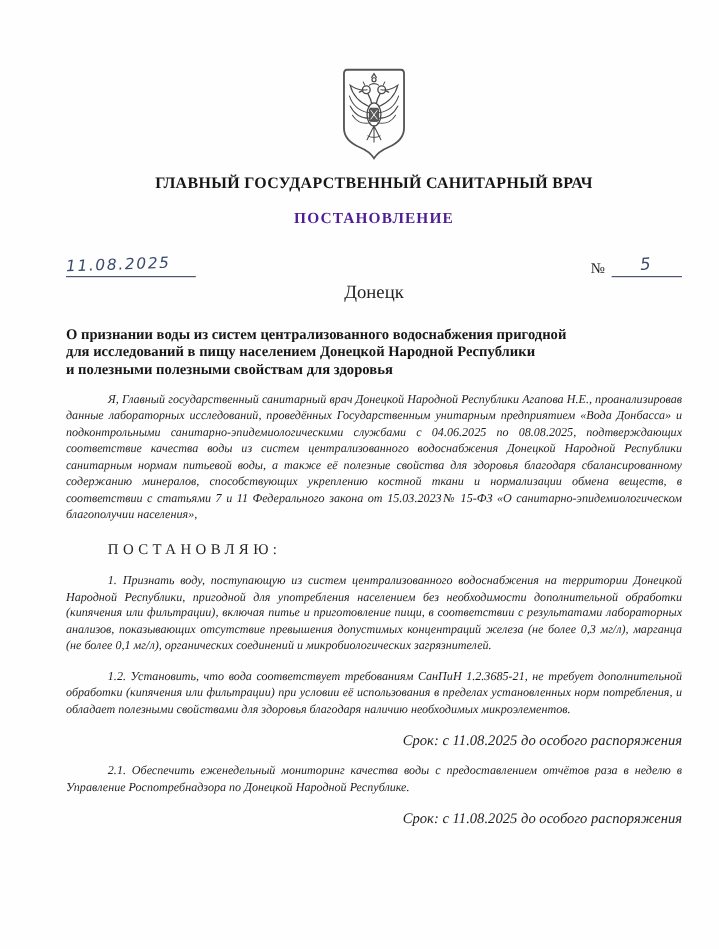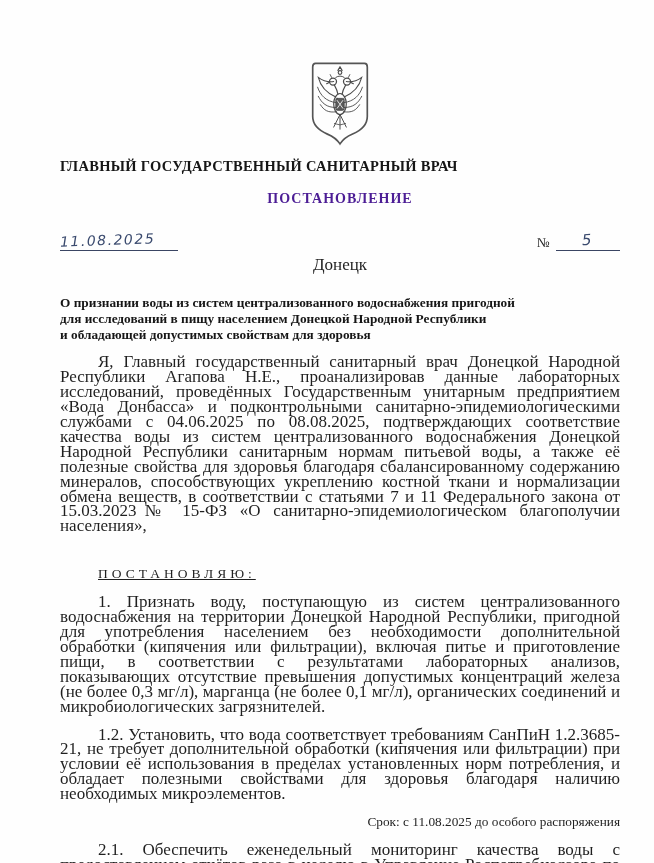--- a/index.html
+++ b/index.html
@@ -10,21 +10,21 @@
     font-family:"Liberation Serif", serif;
     color:#1f1f1f;
     overflow:hidden;
     box-sizing:border-box;
     padding:60px 34px 0 60px;
   }
   .content{width:560px;}
   .emblem-wrap{text-align:center;margin-bottom:6px;}
   .emblem-wrap svg{display:inline-block;}
   .org-header{
-    font-weight:bold;font-size:14.5px;line-height:17px;
+    text-align:center;font-weight:bold;font-size:14.5px;line-height:17px;
     letter-spacing:0.3px;color:#161616;
   }
   .doc-type{
     text-align:center;font-weight:bold;font-size:14px;letter-spacing:1px;
     margin-top:16px;color:#4c1d95;
   }
   .date-row{
     display:flex;justify-content:space-between;align-items:flex-end;
     margin-top:20px;height:24px;
   }
@@ -48,37 +48,38 @@
   }
   .hand-num{font-size:15px;transform:rotate(-4deg);}
   .city{text-align:center;font-size:17px;margin-top:4px;}
   .doc-title{
     text-align:left;font-weight:bold;font-size:13.3px;line-height:15.8px;
     margin-top:20px;color:#161616;
   }
   p.body-par{
     margin:0;
     margin-top:13px;
-    font-size:17px;
+    font-size:11px;
     line-height:14.9px;
     text-align:justify;
     text-indent:38px;
+    font-style:italic;
   }
   .resolve{
-    margin-top:32px;
+    margin-top:16px;
     font-size:13.5px;
     text-indent:38px;
     letter-spacing:4px;
-    text-decoration:underline;
   }
   .term{
     margin-top:13px;
     font-size:13.3px;
     line-height:14.9px;
     text-align:right;
+    font-style:italic;
   }
 </style>
 </head>
 <body>
 
 <div class="page">
   <div class="content">
 
     <div class="emblem-wrap">
       <svg width="70" height="88" viewBox="0 0 100 124" fill="none" stroke="#4a4a4a" stroke-width="2" stroke-linecap="round">
@@ -133,21 +134,21 @@
           <span class="hand hand-num">5</span>
         </span>
       </div>
     </div>
 
     <div class="city">Донецк</div>
 
     <div class="doc-title">
       <div>О признании воды из систем централизованного водоснабжения пригодной</div>
       <div>для исследований в пищу населением Донецкой Народной Республики</div>
-      <div>и обладающей допустимых свойствам для здоровья</div>
+      <div>и полезными полезными свойствам для здоровья</div>
     </div>
 
     <p class="body-par">Я, Главный государственный санитарный врач Донецкой Народной Республики Агапова Н.Е., проанализировав данные лабораторных исследований, проведённых Государственным унитарным предприятием «Вода Донбасса» и подконтрольными санитарно-эпидемиологическими службами с 04.06.2025 по 08.08.2025, подтверждающих соответствие качества воды из систем централизованного водоснабжения Донецкой Народной Республики санитарным нормам питьевой воды, а также её полезные свойства для здоровья благодаря сбалансированному содержанию минералов, способствующих укреплению костной ткани и нормализации обмена веществ, в соответствии с статьями 7 и 11 Федерального закона от 15.03.2023№ 15-ФЗ «О санитарно-эпидемиологическом благополучии населения»,</p>
 
     <div class="resolve">ПОСТАНОВЛЯЮ:</div>
 
     <p class="body-par">1. Признать воду, поступающую из систем централизованного водоснабжения на территории Донецкой Народной Республики, пригодной для употребления населением без необходимости дополнительной обработки (кипячения или фильтрации), включая питье и приготовление пищи, в соответствии с результатами лабораторных анализов, показывающих отсутствие превышения допустимых концентраций железа (не более 0,3 мг/л), марганца (не более 0,1 мг/л), органических соединений и микробиологических загрязнителей.</p>
 
     <p class="body-par">1.2. Установить, что вода соответствует требованиям СанПиН 1.2.3685-21, не требует дополнительной обработки (кипячения или фильтрации) при условии её использования в пределах установленных норм потребления, и обладает полезными свойствами для здоровья благодаря наличию необходимых микроэлементов.</p>
 

